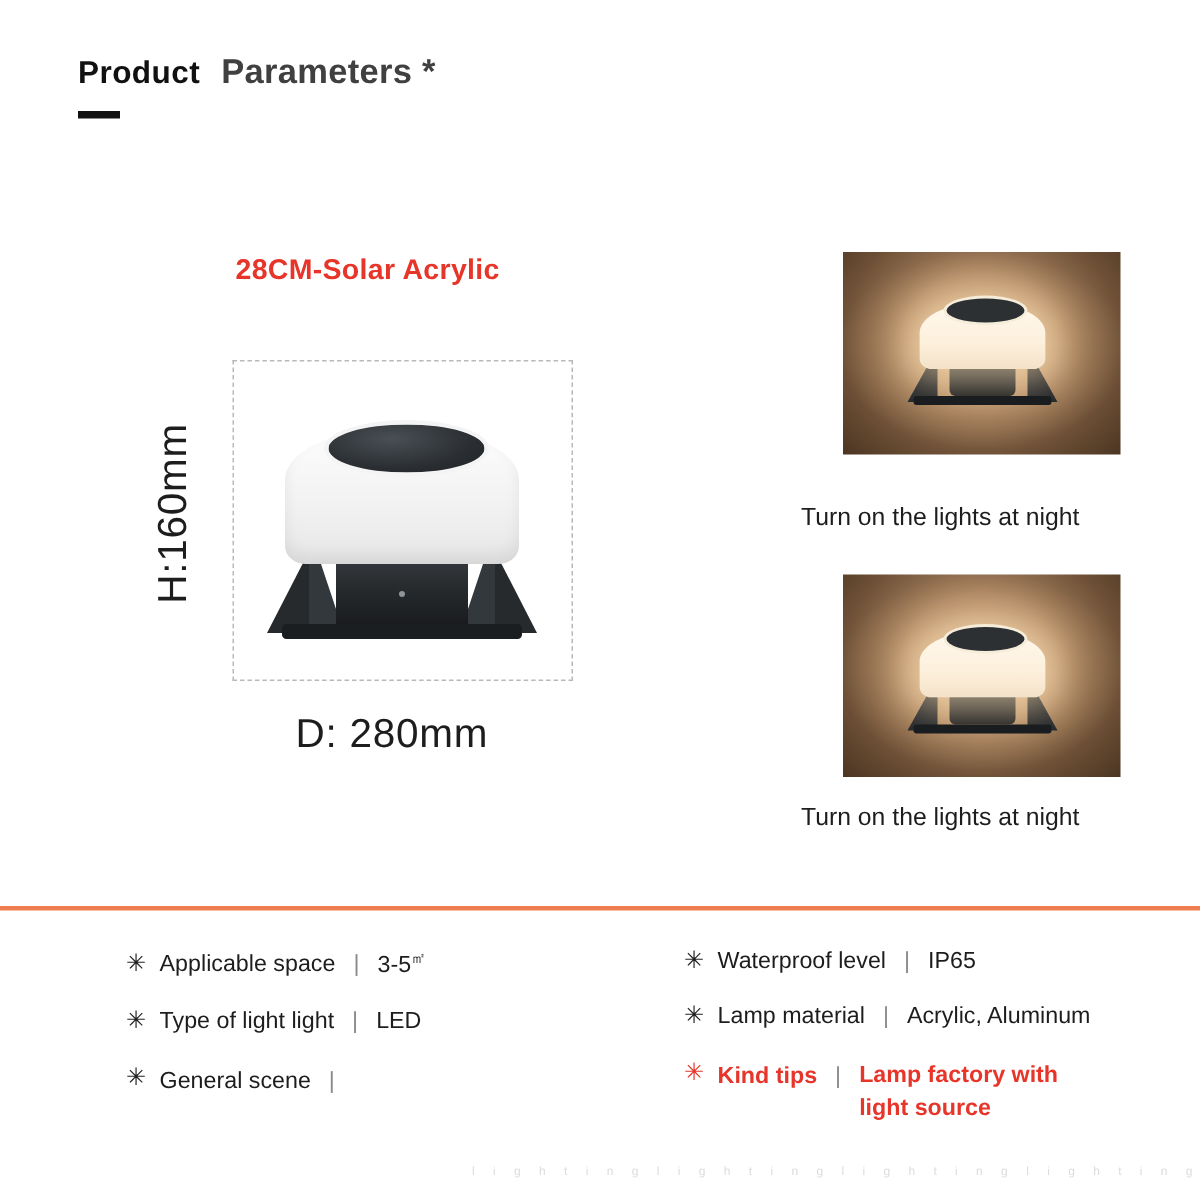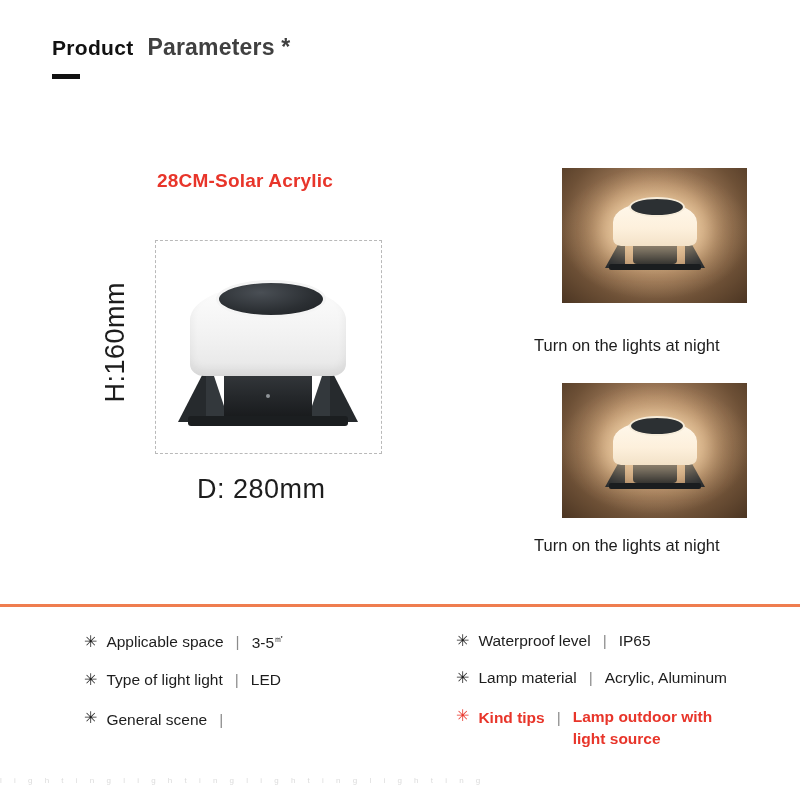--- a/index.html
+++ b/index.html
@@ -321,21 +321,21 @@
   .spec-row.tall .star { margin-top: 2px; }
   .spec-row.tall .label { margin-top: 3px; }
   .spec-row.tall .bar { margin-top: 3px; }
 
   
   .footer {
     position: absolute;
     left: 0;
     top: 776px;
     width: 800px;
-    text-align: left;
+    text-align: right;
     font-size: 8px;
     letter-spacing: 5px;
     color: #dcdcdc;
     white-space: nowrap;
   }
 </style>
 </head>
 <body>
 
 <div class="header">
@@ -430,19 +430,19 @@
       <span class="star">✳</span>
       <span class="label">Lamp    material</span>
       <span class="bar">|</span>
       <span class="value">Acrylic, Aluminum</span>
     </div>
 
     <div class="spec-row tall">
       <span class="star red">✳</span>
       <span class="label" style="color:#e8352a;font-weight:bold;">Kind        tips</span>
       <span class="bar">|</span>
-      <span class="value two-line red">Lamp outdoor with light source</span>
+      <span class="value two-line red">Lamp factory with light source</span>
     </div>
 
   </div>
 </div>
 
 <div class="footer">l i g h t i n g l i g h t i n g l i g h t i n g l i g h t i n g</div>
 
 </body></html>

